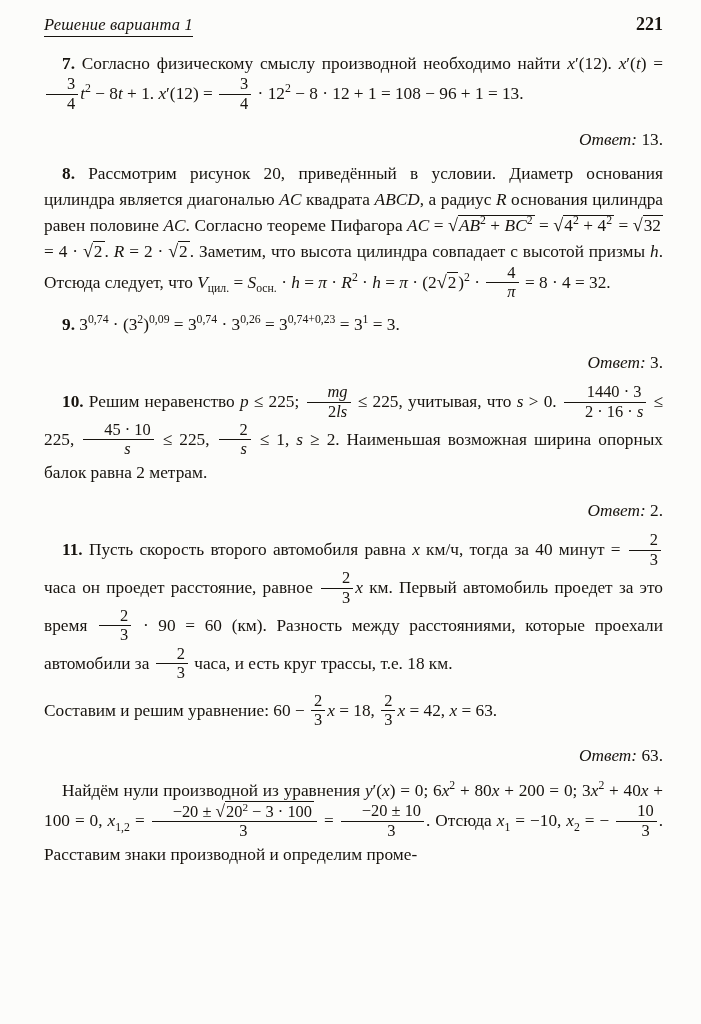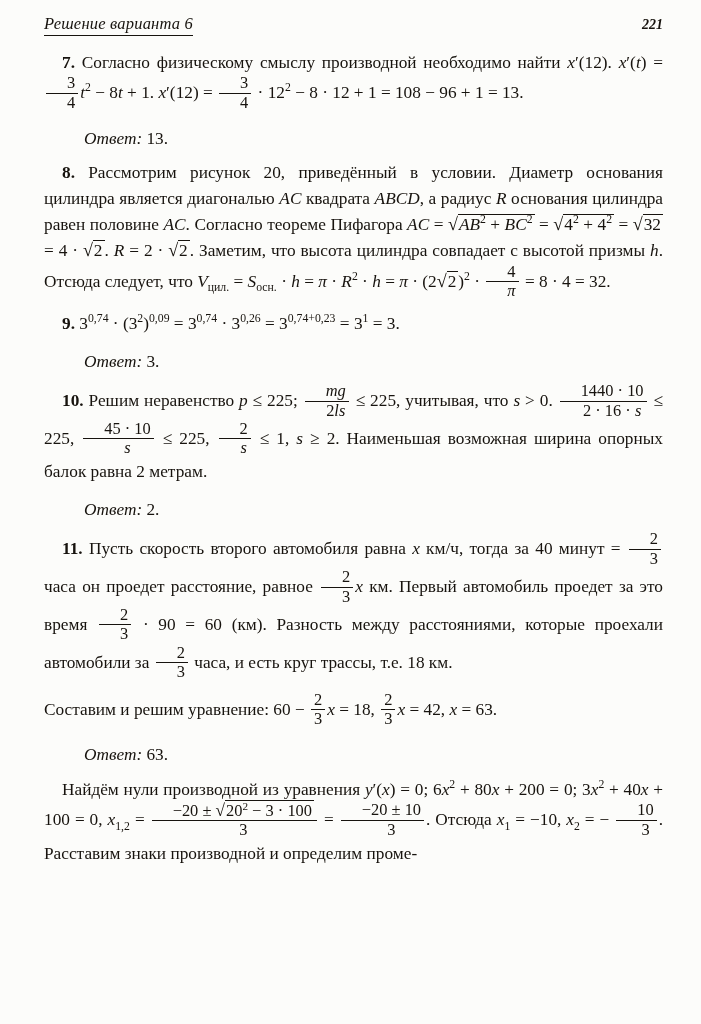--- a/index.html
+++ b/index.html
@@ -25,34 +25,33 @@
   }
   .running-title {
     font-style: italic;
     font-size: 16.5px;
     padding-bottom: 1px;
     border-bottom: 1.3px solid #17130e;
     letter-spacing: 0.2px;
   }
   .page-number {
     font-weight: bold;
-    font-size: 14px;
-    font-style: italic;
+    font-size: 18px;
   }
 
   .para {
     margin: 9px 0;
     font-size: 17.3px;
     line-height: 1.46;
     text-align: justify;
   }
   .indent { text-indent: 18px; }
   .answer {
     text-indent: 40px;
-    text-align: left;
+    text-align: right;
     margin: 13px 0 6px;
   }
 
   b { font-weight: bold; }
   i { font-style: italic; }
   sup, sub { font-size: 68%; line-height: 0; }
 
   .frac {
     display: inline-flex;
     flex-direction: column;
@@ -69,21 +68,21 @@
 
   .sqrt { white-space: nowrap; }
   .sqrt .rad { font-size: 1.05em; }
   .sqrt .sqrt-body { border-top: 1.3px solid currentColor; padding: 0 2px 0 1px; }
 </style>
 </head>
 <body>
 
 <div class="page">
   <header class="header">
-    <span class="running-title">Решение варианта 6</span>
+    <span class="running-title">Решение варианта 1</span>
     <span class="page-number">221</span>
   </header>
   <main class="content">
       <p class="para indent"><b>7.</b> Согласно физическому смыслу производной необходимо найти <i>x</i>′(12). <i>x</i>′(<i>t</i>) = <span class="frac">
           <span class="num">3</span>
           <span class="den">4</span>
         </span><i>t</i><sup>2</sup> − 8<i>t</i> + 1. <i>x</i>′(12) = <span class="frac">
           <span class="num">3</span>
           <span class="den">4</span>
         </span> · 12<sup>2</sup> − 8 · 12 + 1 = 108 − 96 + 1 = 13.</p>
@@ -91,21 +90,21 @@
       <p class="para indent"><b>8.</b> Рассмотрим рисунок 20, приведённый в условии. Диаметр основания цилиндра является диагональю <i>AC</i> квадрата <i>ABCD</i>, а радиус <i>R</i> основания цилиндра равен половине <i>AC</i>. Согласно теореме Пифагора <i>AC</i> = <span class="sqrt"><span class="rad">√</span><span class="sqrt-body"><i>AB</i><sup>2</sup> + <i>BC</i><sup>2</sup></span></span> = <span class="sqrt"><span class="rad">√</span><span class="sqrt-body">4<sup>2</sup> + 4<sup>2</sup></span></span> = <span class="sqrt"><span class="rad">√</span><span class="sqrt-body">32</span></span> = 4 · <span class="sqrt"><span class="rad">√</span><span class="sqrt-body">2</span></span>. <i>R</i> = 2 · <span class="sqrt"><span class="rad">√</span><span class="sqrt-body">2</span></span>. Заметим, что высота цилиндра совпадает с высотой призмы <i>h</i>. Отсюда следует, что <i>V</i><sub>цил.</sub> = <i>S</i><sub>осн.</sub> · <i>h</i> = <i>π</i> · <i>R</i><sup>2</sup> · <i>h</i> = <i>π</i> · (2<span class="sqrt"><span class="rad">√</span><span class="sqrt-body">2</span></span>)<sup>2</sup> · <span class="frac">
           <span class="num">4</span>
           <span class="den"><i>π</i></span>
         </span> = 8 · 4 = 32.</p>
       <p class="para indent"><b>9.</b> 3<sup>0,74</sup> · (3<sup>2</sup>)<sup>0,09</sup> = 3<sup>0,74</sup> · 3<sup>0,26</sup> = 3<sup>0,74+0,23</sup> = 3<sup>1</sup> = 3.</p>
       <p class="para answer"><i>Ответ:</i> 3.</p>
       <p class="para indent"><b>10.</b> Решим неравенство <i>p</i> ≤ 225; <span class="frac">
           <span class="num"><i>mg</i></span>
           <span class="den">2<i>ls</i></span>
         </span> ≤ 225, учитывая, что <i>s</i> &gt; 0. <span class="frac">
-          <span class="num">1440 · 10</span>
+          <span class="num">1440 · 3</span>
           <span class="den">2 · 16 · <i>s</i></span>
         </span> ≤ 225, <span class="frac">
           <span class="num">45 · 10</span>
           <span class="den"><i>s</i></span>
         </span> ≤ 225, <span class="frac">
           <span class="num">2</span>
           <span class="den"><i>s</i></span>
         </span> ≤ 1, <i>s</i> ≥ 2. Наименьшая возможная ширина опорных балок равна 2 метрам.</p>
       <p class="para answer"><i>Ответ:</i> 2.</p>
       <p class="para indent"><b>11.</b> Пусть скорость второго автомобиля равна <i>x</i> км/ч, тогда за 40 минут = <span class="frac">

